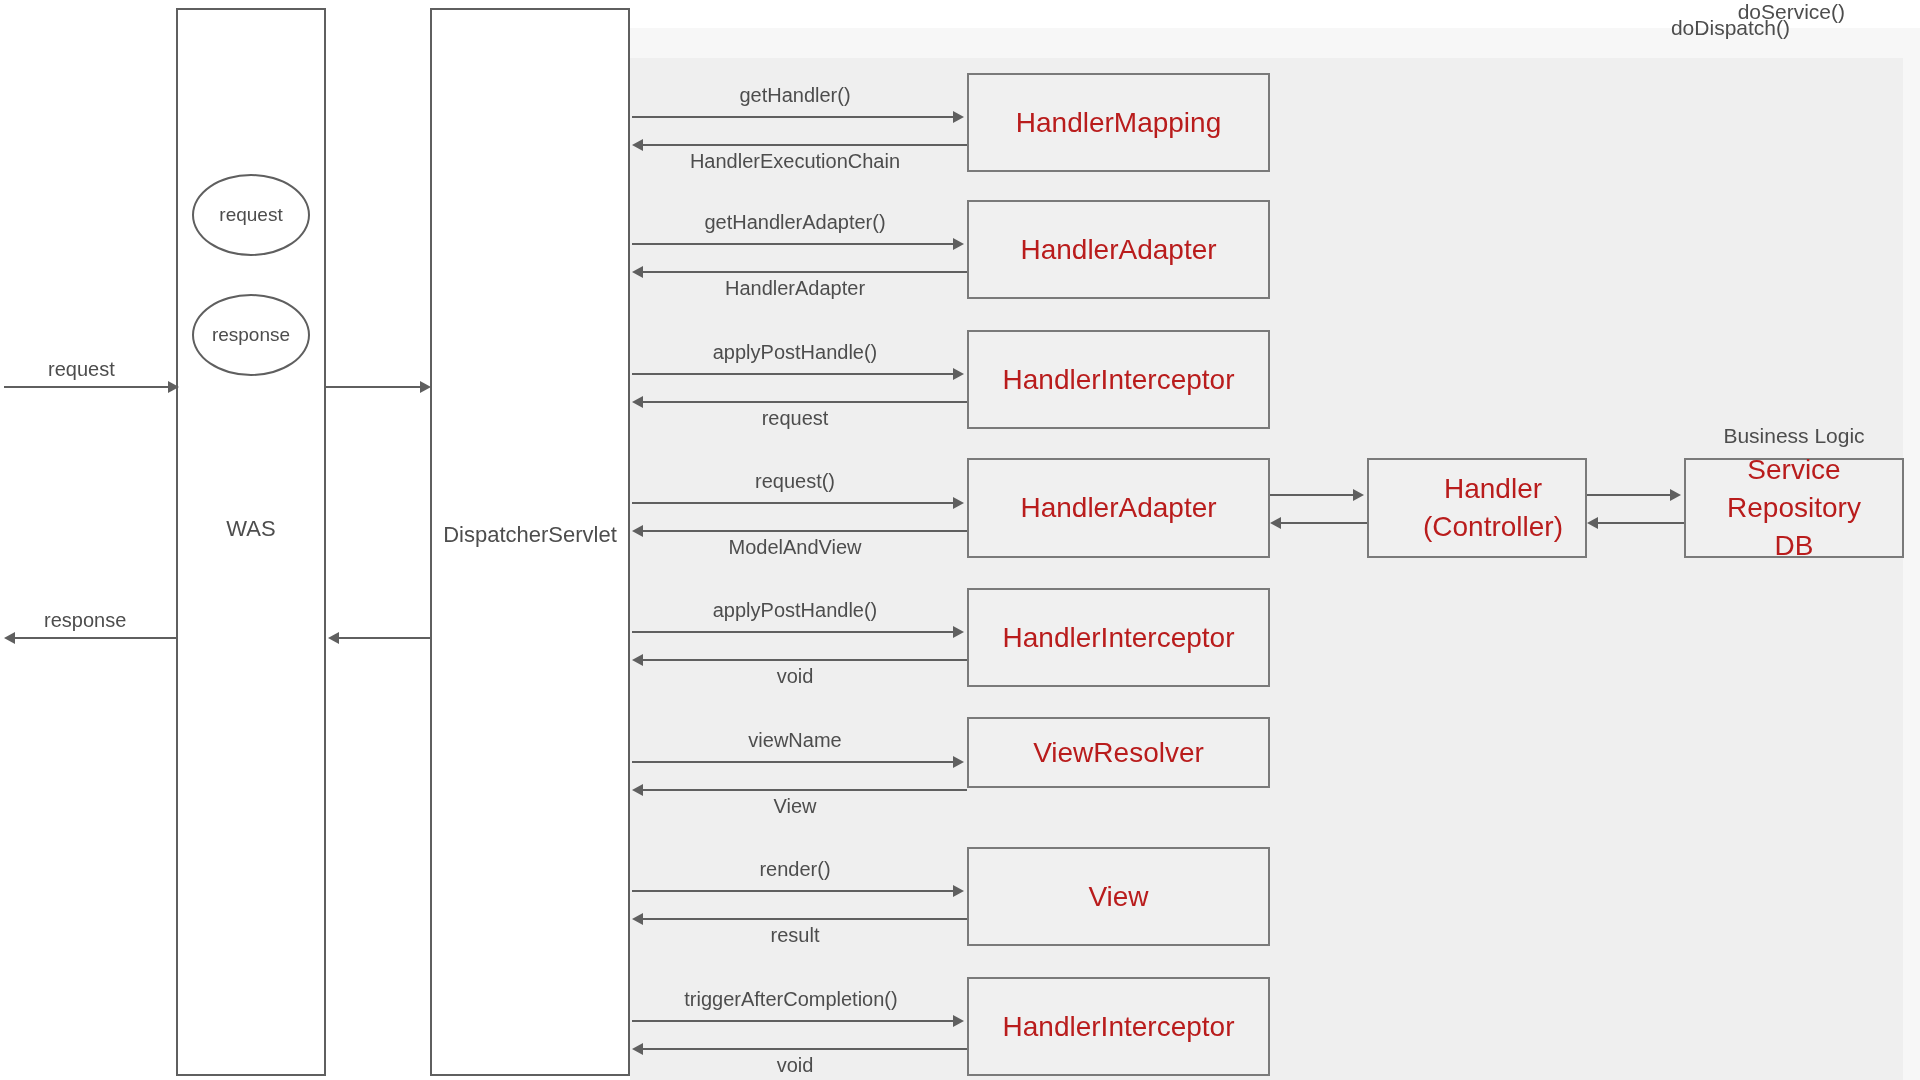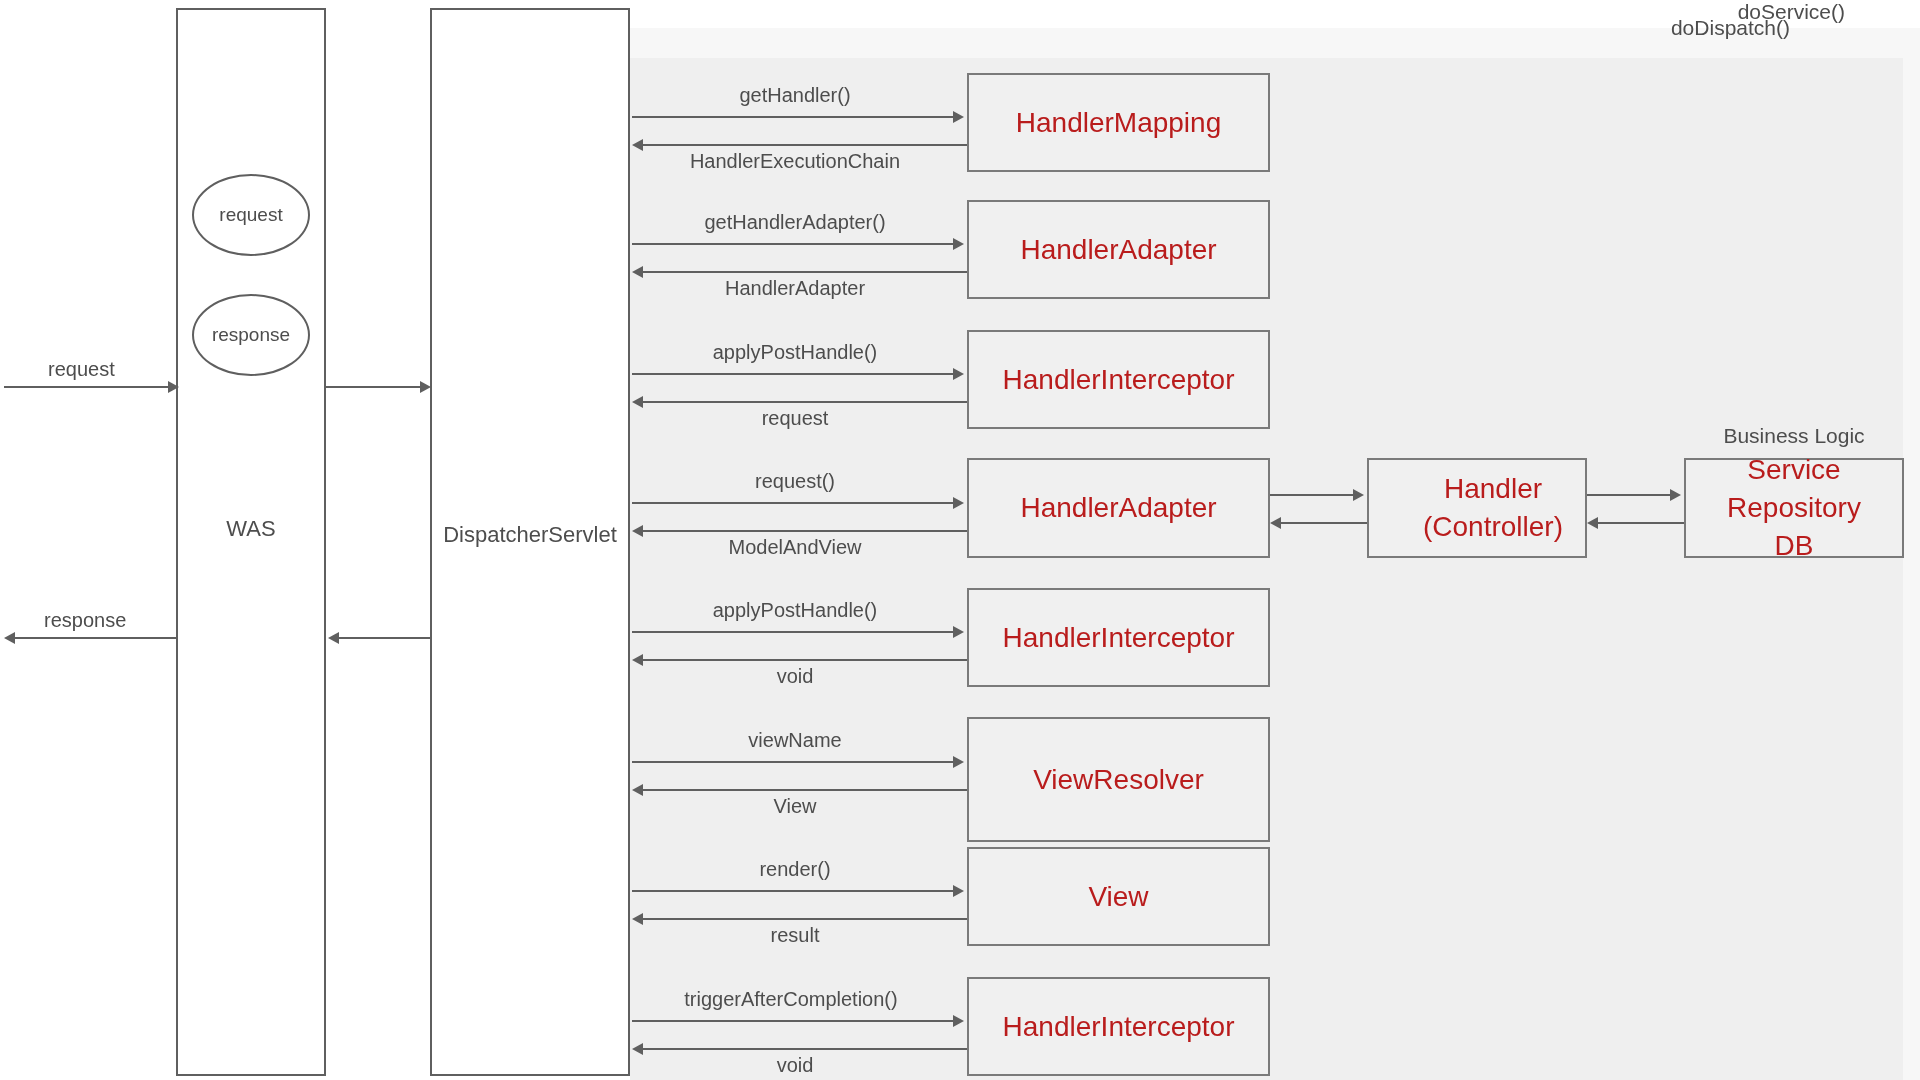--- a/index.html
+++ b/index.html
@@ -238,21 +238,21 @@
   </div>
 
   <div class="abs box box-mid" style="top:588px; height:99px;">HandlerInterceptor</div>
   <div class="h-line" style="left:632px; top:631px; width:323px;"></div>
   <div class="arrow-head head-right" style="left:953px; top:626px;"></div>
   <div class="msg-label" style="left:632px; top:599px; width:326px;">applyPostHandle()</div>
   <div class="h-line" style="left:642px; top:659px; width:325px;"></div>
   <div class="arrow-head head-left" style="left:632px; top:654px;"></div>
   <div class="msg-label" style="left:632px; top:665px; width:326px;">void</div>
 
-  <div class="abs box box-mid" style="top:717px; height:125px;">ViewResolver</div>
+  <div class="abs box box-mid" style="top:717px; height:71px;">ViewResolver</div>
   <div class="h-line" style="left:632px; top:761px; width:323px;"></div>
   <div class="arrow-head head-right" style="left:953px; top:756px;"></div>
   <div class="msg-label" style="left:632px; top:729px; width:326px;">viewName</div>
   <div class="h-line" style="left:642px; top:789px; width:325px;"></div>
   <div class="arrow-head head-left" style="left:632px; top:784px;"></div>
   <div class="msg-label" style="left:632px; top:795px; width:326px;">View</div>
 
   <div class="abs box box-mid" style="top:847px; height:99px;">View</div>
   <div class="h-line" style="left:632px; top:890px; width:323px;"></div>
   <div class="arrow-head head-right" style="left:953px; top:885px;"></div>

